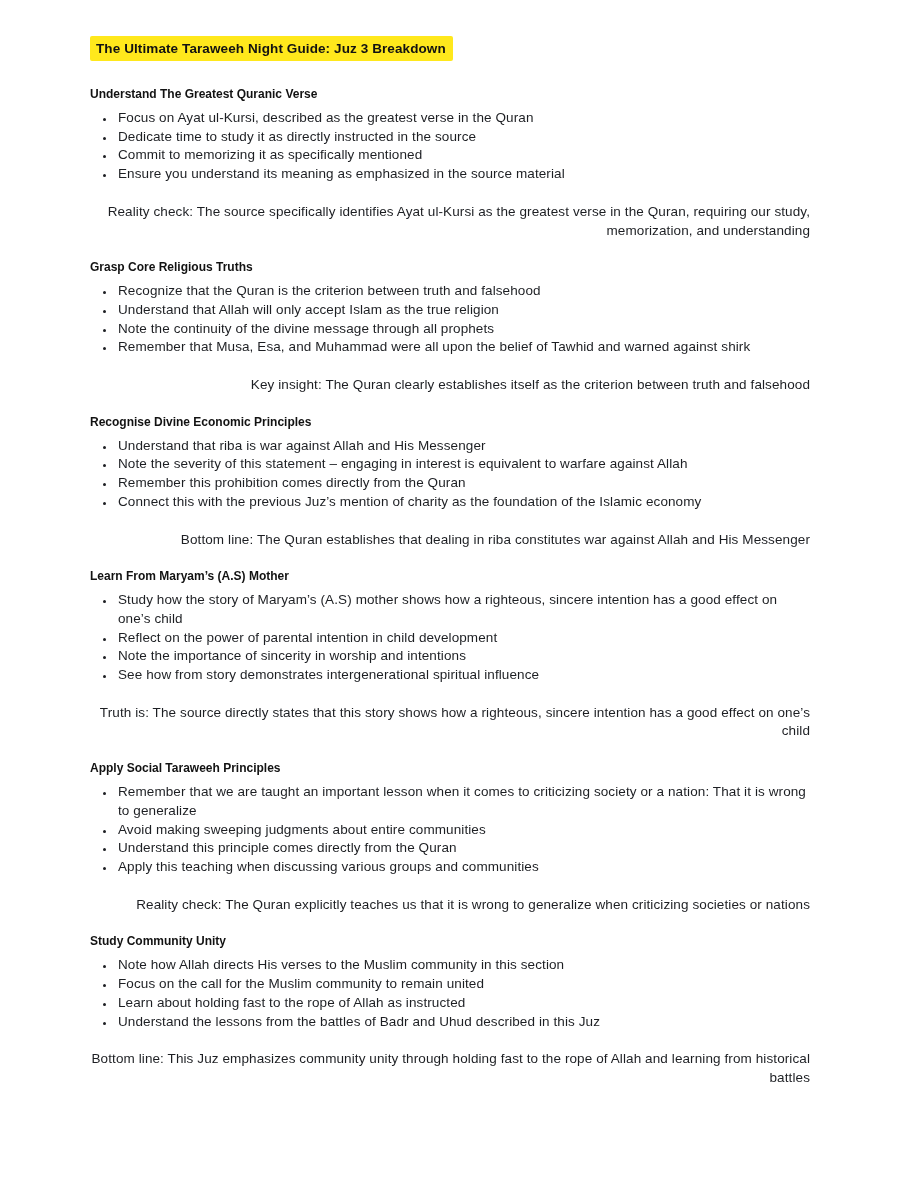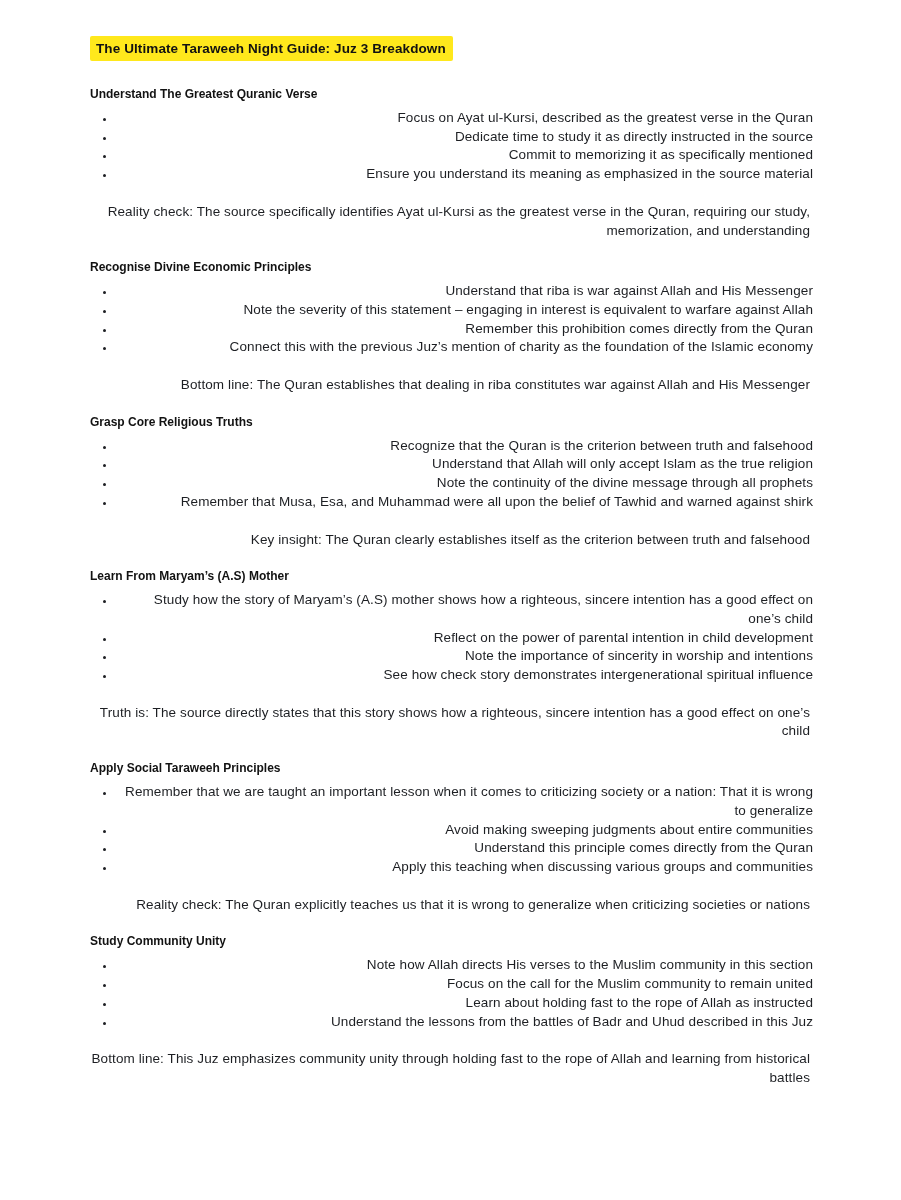--- a/index.html
+++ b/index.html
@@ -43,21 +43,20 @@
   .section ul {
     margin: 0 0 19px 0;
     padding: 0 0 0 26px;
     list-style: disc;
   }
   .section li {
     font-size: 13.5px;
     line-height: 18.7px;
     margin: 0;
     padding-left: 2px;
-    text-align: right;
   }
   .section li::marker {
     color: #1d1f23;
     font-size: 11px;
   }
   .summary {
     margin: 0 0 18px 0;
     font-size: 13.5px;
     line-height: 18.7px;
     max-width: 720px;
@@ -79,48 +78,48 @@
     <ul>
       <li> Focus on Ayat ul-Kursi, described as the greatest verse in the Quran</li>
       <li>Dedicate time to study it as directly instructed in the source</li>
       <li>Commit to memorizing it as specifically mentioned</li>
       <li>Ensure you understand its meaning as emphasized in the source material</li>
     </ul>
     <p class="summary">Reality check: The source specifically identifies Ayat ul-Kursi as the greatest verse in the Quran, requiring our study, memorization, and understanding</p>
   </div>
 
   <div class="section">
+    <h2>Grasp Core Religious Truths</h2>
+    <ul>
+      <li>Recognize that the Quran is the criterion between truth and falsehood</li>
+      <li>Understand that Allah will only accept Islam as the true religion</li>
+      <li>Note the continuity of the divine message through all prophets</li>
+      <li>Remember that Musa, Esa, and Muhammad were all upon the belief of Tawhid and warned against shirk</li>
+    </ul>
+    <p class="summary">Key insight: The Quran clearly establishes itself as the criterion between truth and falsehood</p>
+  </div>
+
+  <div class="section">
     <h2>Recognise Divine Economic Principles</h2>
     <ul>
       <li>Understand that riba is war against Allah and His Messenger</li>
       <li>Note the severity of this statement – engaging in interest is equivalent to warfare against Allah</li>
       <li>Remember this prohibition comes directly from the Quran</li>
       <li>Connect this with the previous Juz’s mention of charity as the foundation of the Islamic economy</li>
     </ul>
     <p class="summary">Bottom line: The Quran establishes that dealing in riba constitutes war against Allah and His Messenger</p>
   </div>
 
   <div class="section">
-    <h2>Grasp Core Religious Truths</h2>
-    <ul>
-      <li>Recognize that the Quran is the criterion between truth and falsehood</li>
-      <li>Understand that Allah will only accept Islam as the true religion</li>
-      <li>Note the continuity of the divine message through all prophets</li>
-      <li>Remember that Musa, Esa, and Muhammad were all upon the belief of Tawhid and warned against shirk</li>
-    </ul>
-    <p class="summary">Key insight: The Quran clearly establishes itself as the criterion between truth and falsehood</p>
-  </div>
-
-  <div class="section">
     <h2>Learn From Maryam’s (A.S) Mother</h2>
     <ul>
       <li>Study how the story of Maryam’s (A.S) mother shows how a righteous, sincere intention has a good effect on one’s child</li>
       <li>Reflect on the power of parental intention in child development</li>
       <li>Note the importance of sincerity in worship and intentions</li>
-      <li>See how check story demonstrates intergenerational spiritual influence</li>
+      <li>See how from story demonstrates intergenerational spiritual influence</li>
     </ul>
     <p class="summary">Truth is: The source directly states that this story shows how a righteous, sincere intention has a good effect on one’s child</p>
   </div>
 
   <div class="section">
     <h2>Apply Social Taraweeh Principles</h2>
     <ul>
       <li>Remember that we are taught an important lesson when it comes to criticizing society or a nation: That it is wrong to generalize</li>
       <li>Avoid making sweeping judgments about entire communities</li>
       <li>Understand this principle comes directly from the Quran</li>

